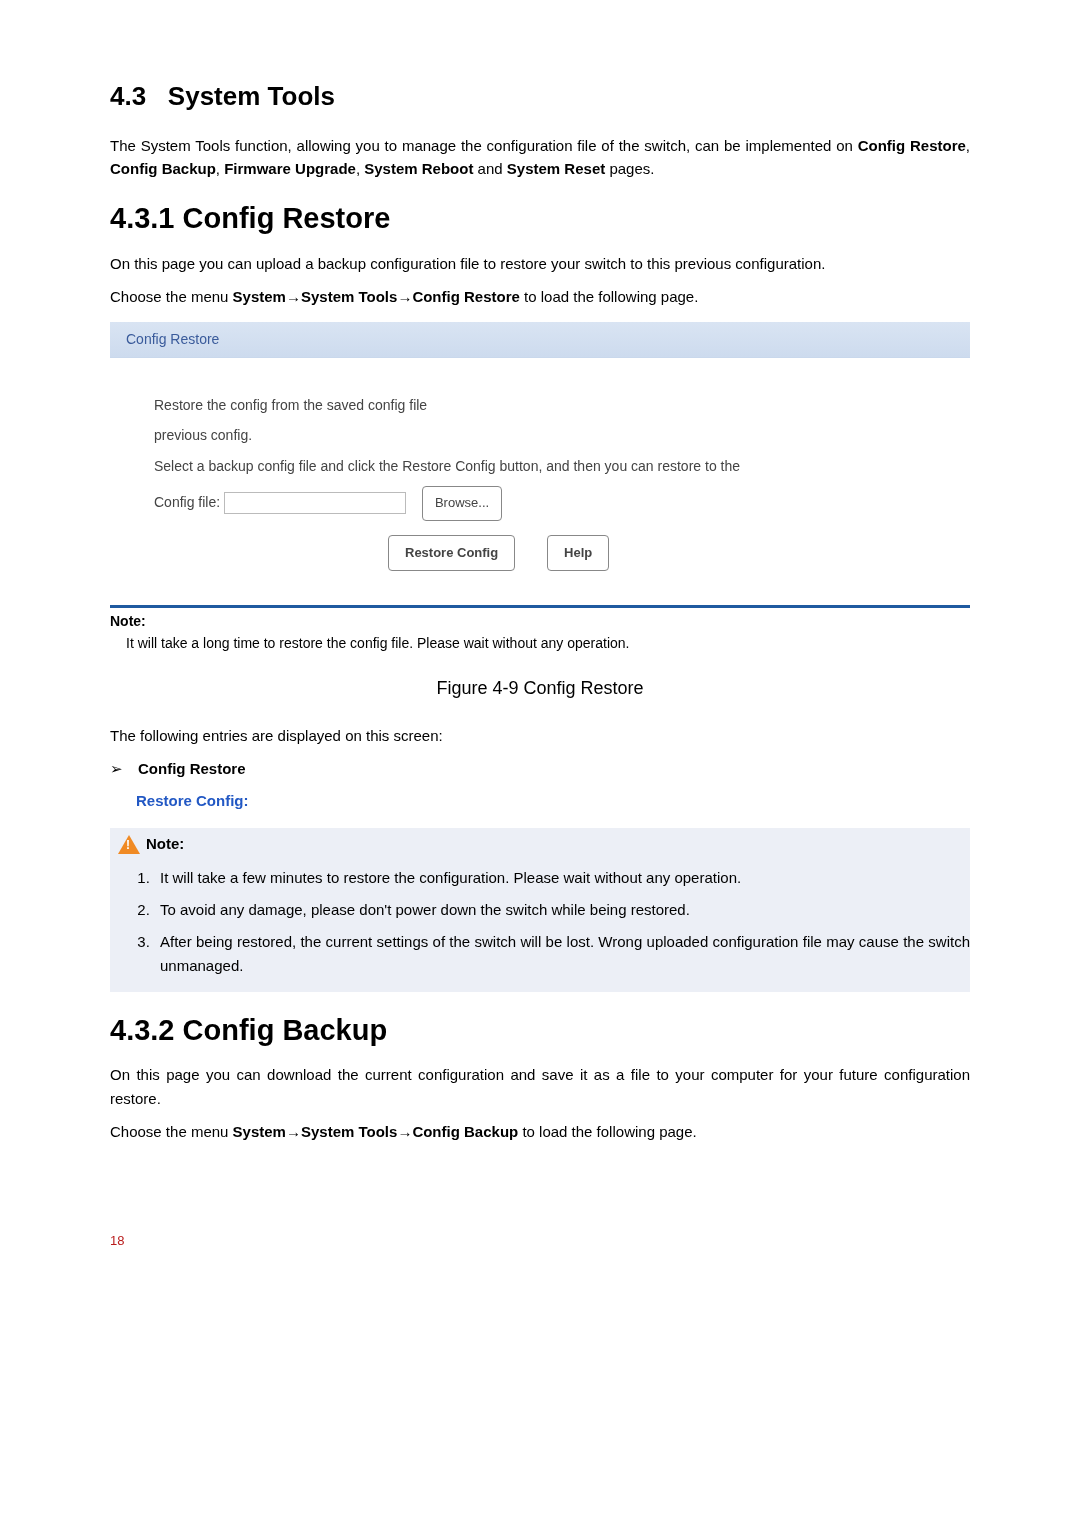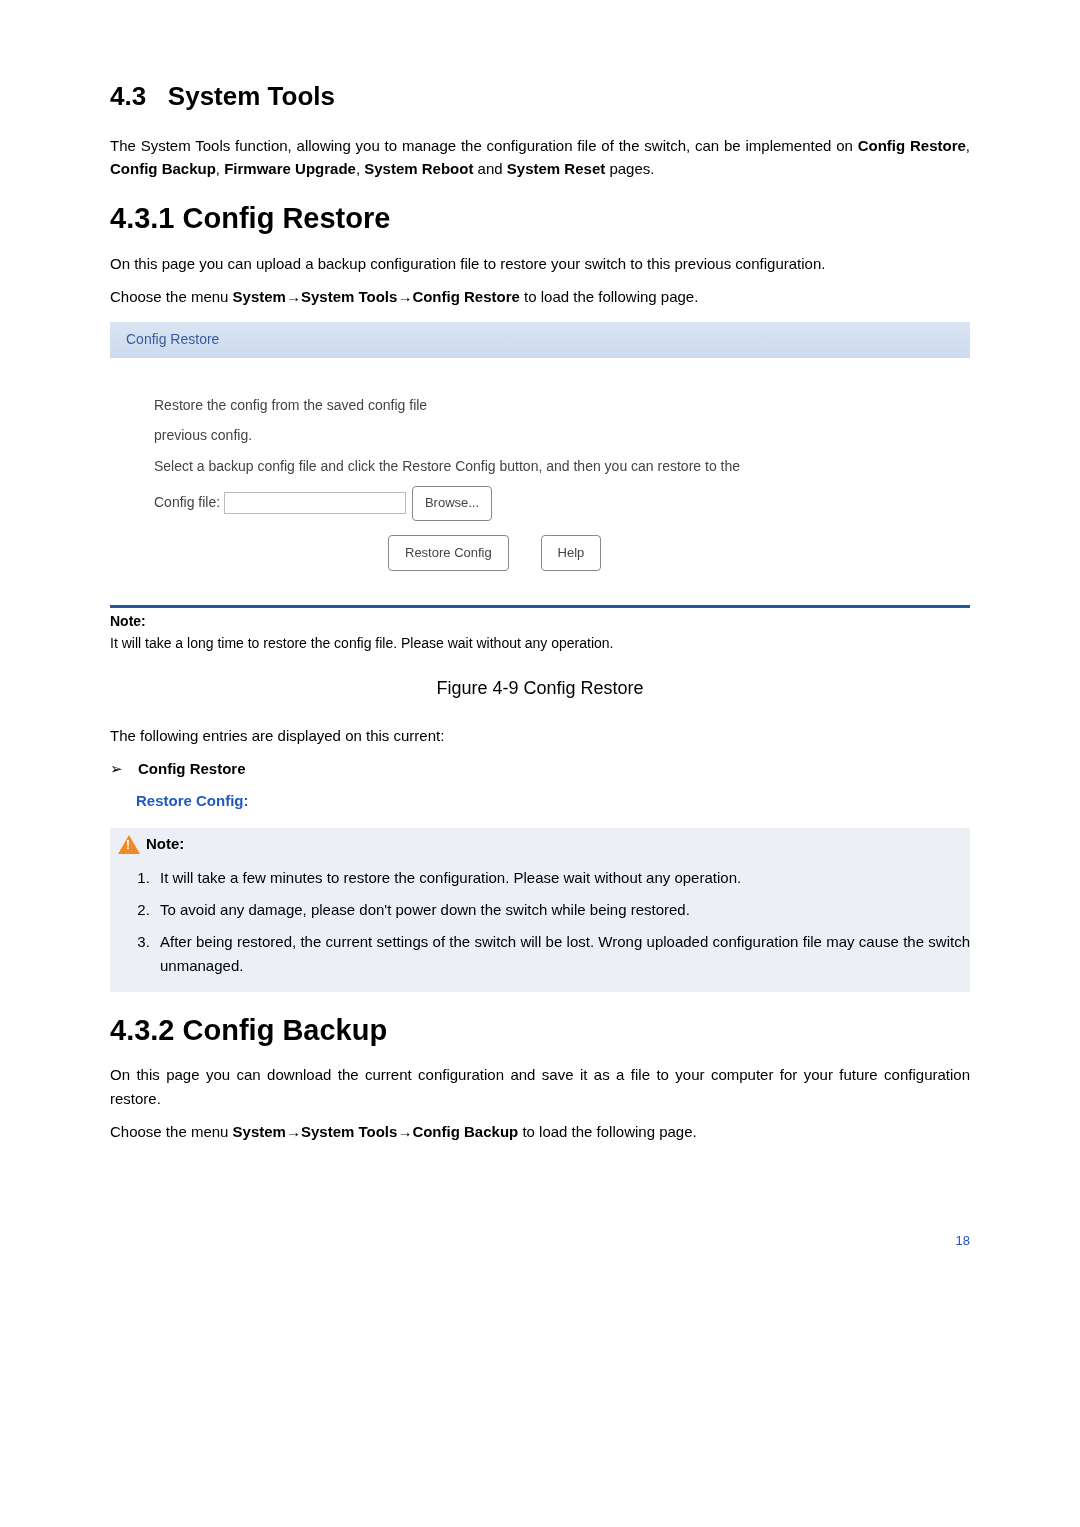--- a/index.html
+++ b/index.html
@@ -58,33 +58,33 @@
     background:#fff;
   }
   .btn {
     display:inline-block;
     border: 1px solid #888;
     border-radius: 4px;
     padding: 2px 12px;
     font-size: 13px;
     background:#fff;
     vertical-align: middle;
-    margin-left: 2px;
-  }
-  .btn-row { margin-top: 14px; margin-left: 220px; }
+    margin-left: 12px;
+  }
+  .btn-row { margin-top: 14px; margin-left: 220px; font-weight: bold; }
   .btn-row .btn { margin: 0 14px; padding: 3px 16px; }
   .hr-thick {
     border: none;
     border-top: 3px solid #1f5aa0;
     margin: 18px 0 4px 0;
   }
   .note-strong { font-weight: bold; font-size: 14px; }
   .figure-note {
     font-size: 14px;
-    margin: 4px 0 14px 0;
+    margin: 4px 0 14px 16px;
   }
   .figure-caption {
     text-align: center;
     font-size: 18px;
     margin: 24px 0 24px 0;
   }
   .bullet-row {
     display:flex;
     align-items:flex-start;
     margin: 12px 0;
@@ -150,24 +150,24 @@
     font-size: 15px;
     line-height: 1.6;
     background: transparent;
   }
   ol.notes li {
     margin: 8px 0;
     padding-left: 6px;
     text-align: justify;
   }
   .pagenum {
-    text-align: right;
+    text-align: left;
     font-size: 13px;
     margin-top: 90px;
-    color: #1d4ed8;
+    color: #b91c1c;
   }
 </style>
 </head>
 <body>
 
 <h1 class="sec">
   <span>4.3</span>&nbsp;&nbsp;
   <span>System Tools</span>
 </h1>
 
@@ -202,21 +202,21 @@
       <span class="btn">Help</span>
     </div>
   </div>
   <hr class="hr-thick">
   <div class="note-strong">Note:</div>
   <div class="figure-note">It will take a long time to restore the config file. Please wait without any operation.</div>
 </div>
 
 <div class="figure-caption">Figure 4-9 Config Restore</div>
 
-<p>The following entries are displayed on this current:</p>
+<p>The following entries are displayed on this screen:</p>
 
 <div class="bullet-row">
   <span class="bullet-sym">➢</span>
   <span class="bullet-label">Config Restore</span>
 </div>
 
 <div class="def-row">
   <div class="def-term">Restore Config:</div>
 </div>
 

